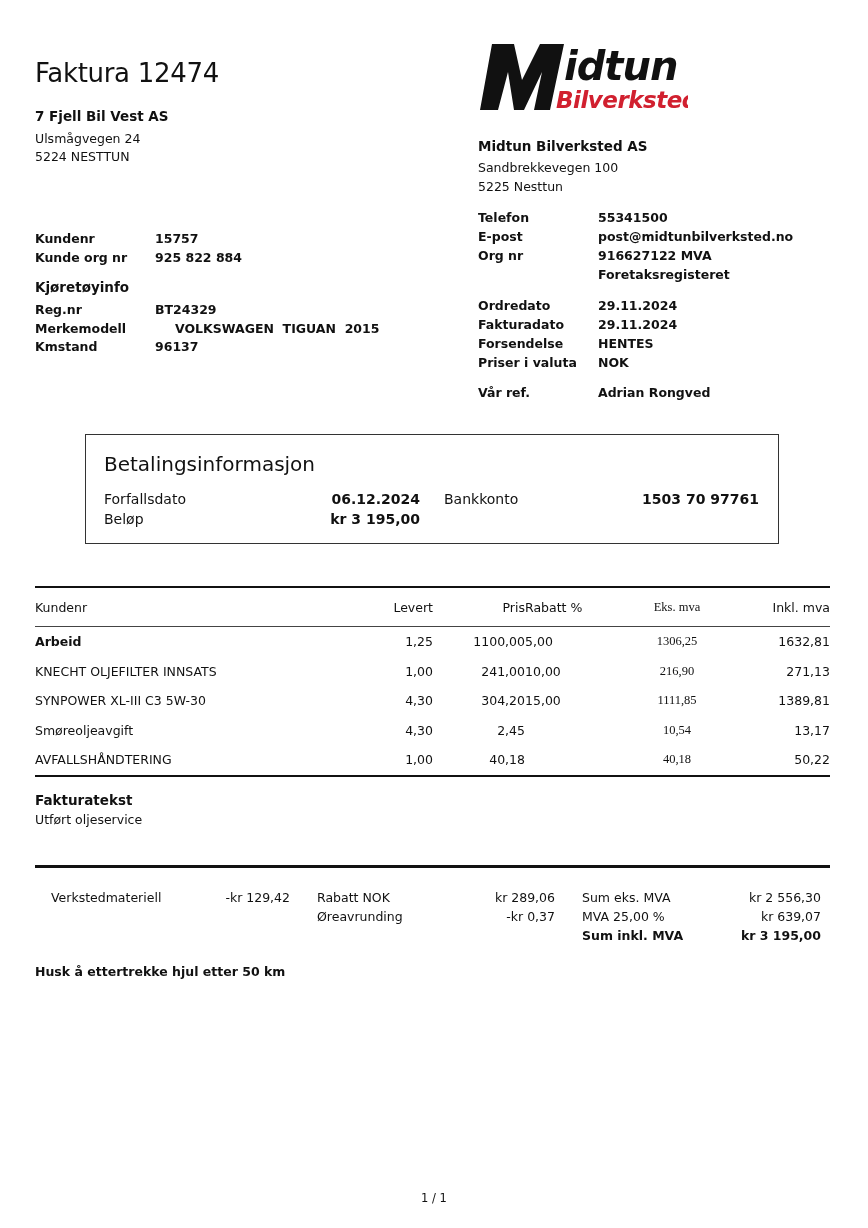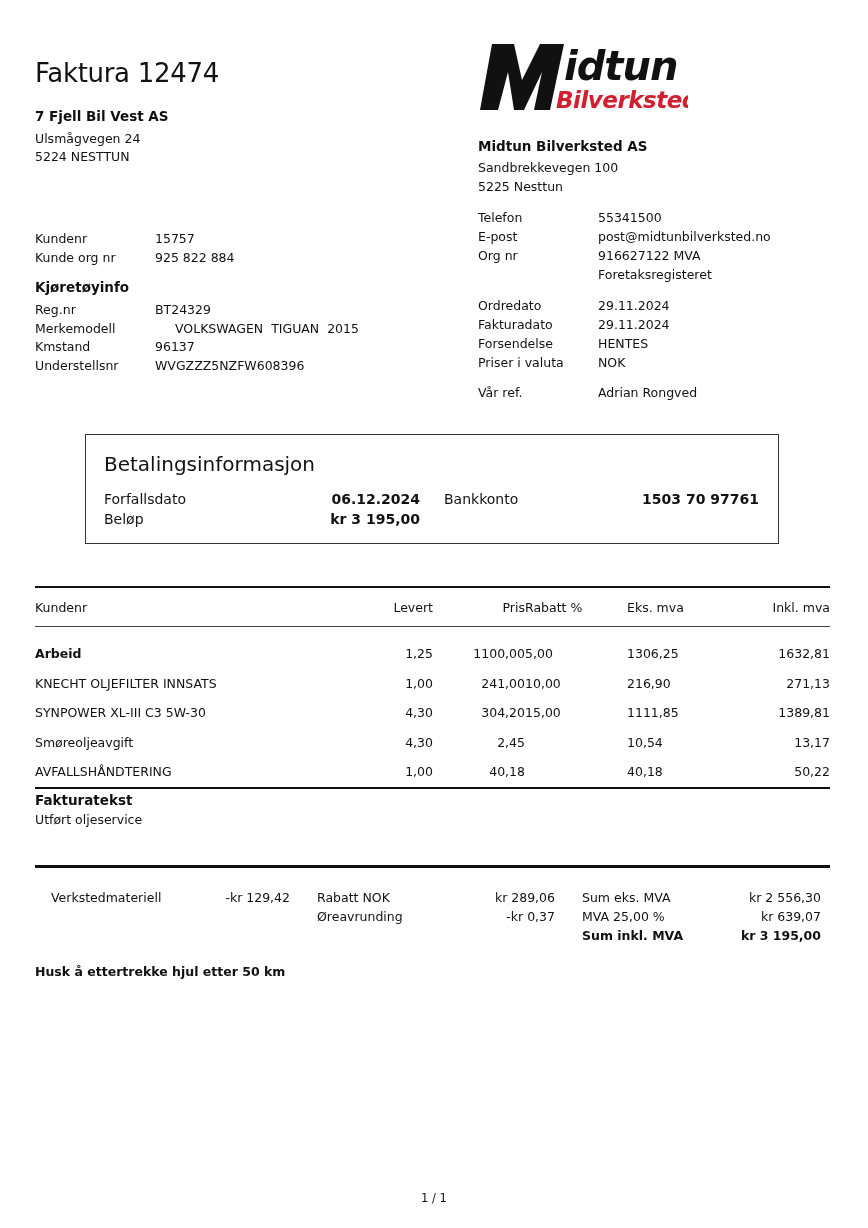--- a/index.html
+++ b/index.html
@@ -1,39 +1,39 @@
 <!DOCTYPE html>
 <html><head>
 <meta charset="utf-8">
 <style>
   html, body { margin:0; padding:0; background:#fff; }
   body { width:868px; height:1228px; position:relative; font-family:"DejaVu Sans", sans-serif; color:#111; overflow:hidden; }
   .abs { position:absolute; }
   .title { left:35px; top:58px; font-size:26px; font-weight:400; letter-spacing:-0.3px; }
   .cust-name { left:35px; top:108px; font-size:13.5px; font-weight:600; }
   .small { font-size:12.5px; line-height:18px; }
-  .kv { display:flex; }
+  .kv { display:flex;font-weight:bold; }
   .kv .k { width:120px; }
   .logo { left:478px; top:40px; width:210px; height:76px; }
   .sect-title { font-size:13.5px; font-weight:600; }
   .payment-box { left:85px; top:434px; width:694px; height:110px; border:1.3px solid #333; box-sizing:border-box; }
   .pay-title { position:absolute; left:18px; top:17px; font-size:20px; }
   .pay-row { position:absolute; font-size:14px; }
   .bold { font-weight:600; }
   .tbl { left:35px; top:586px; width:795px; }
   .tbl .top-rule { height:2px; background:#111; }
   .tbl .hdr, .tbl .row { display:flex; font-size:12.5px; }
   .tbl .hdr { height:38px; align-items:center; border-bottom:1.5px solid #444; }
   .tbl .row { height:29.5px; align-items:center; }
   .tbl .row:first-of-type { }
   .c-name { flex:1; }
   .c-levert { width:90px; text-align:right; }
   .c-pris { width:92px; text-align:right; }
   .c-rabatt { width:102px; text-align:left; }
-  .c-eks { width:100px; text-align:left; }
+  .c-eks { width:100px; text-align:center;font-family:Liberation Serif, serif; }
   .c-inkl { width:103px; text-align:right; }
   .tbl .bottom-rule { height:2px; background:#111; }
   .rule2 { left:35px; top:865px; width:795px; height:2.5px; background:#111; }
   .sum { font-size:12.5px; line-height:19px; }
   .footer-note { left:35px; top:964px; font-size:12.5px; font-weight:600; }
   .pager { left:0; width:868px; top:1191px; text-align:center; font-size:11.5px; }
 </style>
 </head>
 <body>
 
@@ -63,24 +63,20 @@
     <span>BT24329</span>
   </div>
   <div class="kv">
     <span class="k">Merkemodell</span>
     <span style="white-space:pre;margin-left:20px;">VOLKSWAGEN  TIGUAN  2015</span>
   </div>
   <div class="kv">
     <span class="k">Kmstand</span>
     <span>96137</span>
   </div>
-  <div class="kv">
-    <span class="k">Understellsnr</span>
-    <span>WVGZZZ5NZFW608396</span>
-  </div>
 </div>
 
 <div class="abs logo">
   <svg width="210" height="76" viewBox="0 0 210 76">
 
     <polygon points="14,4 36,4 44,40 62,4 86,4 72,70 56,70 64,32 46,70 36,70 30,32 20,70 2,70" fill="#111111"></polygon>
     <text x="86" y="40" font-family="DejaVu Sans, sans-serif" font-weight="bold" font-style="italic" font-size="40" fill="#111111" letter-spacing="-1">idtun</text>
     <text x="78" y="68" font-family="DejaVu Sans, sans-serif" font-weight="bold" font-style="italic" font-size="23" fill="#d1202f" letter-spacing="-0.5">Bilverksted</text>
   </svg>
 </div>
@@ -150,21 +146,21 @@
   <div class="top-rule"></div>
   <div class="hdr">
     <span class="c-name">Kundenr</span>
     <span class="c-levert">Levert</span>
     <span class="c-pris">Pris</span>
     <span class="c-rabatt">Rabatt %</span>
     <span class="c-eks">Eks. mva</span>
     <span class="c-inkl">Inkl. mva</span>
   </div>
   <div id="rows">
-      <div class="row" style="margin-top: 12px;">
+      <div class="row" style="margin-top: 0px;">
         <span class="c-name" style="font-weight: 600;">Arbeid</span>
         <span class="c-levert">1,25</span>
         <span class="c-pris">1100,00</span>
         <span class="c-rabatt">5,00</span>
         <span class="c-eks">1306,25</span>
         <span class="c-inkl">1632,81</span>
       </div>
       <div class="row">
         <span class="c-name">KNECHT OLJEFILTER INNSATS</span>
         <span class="c-levert">1,00</span>

